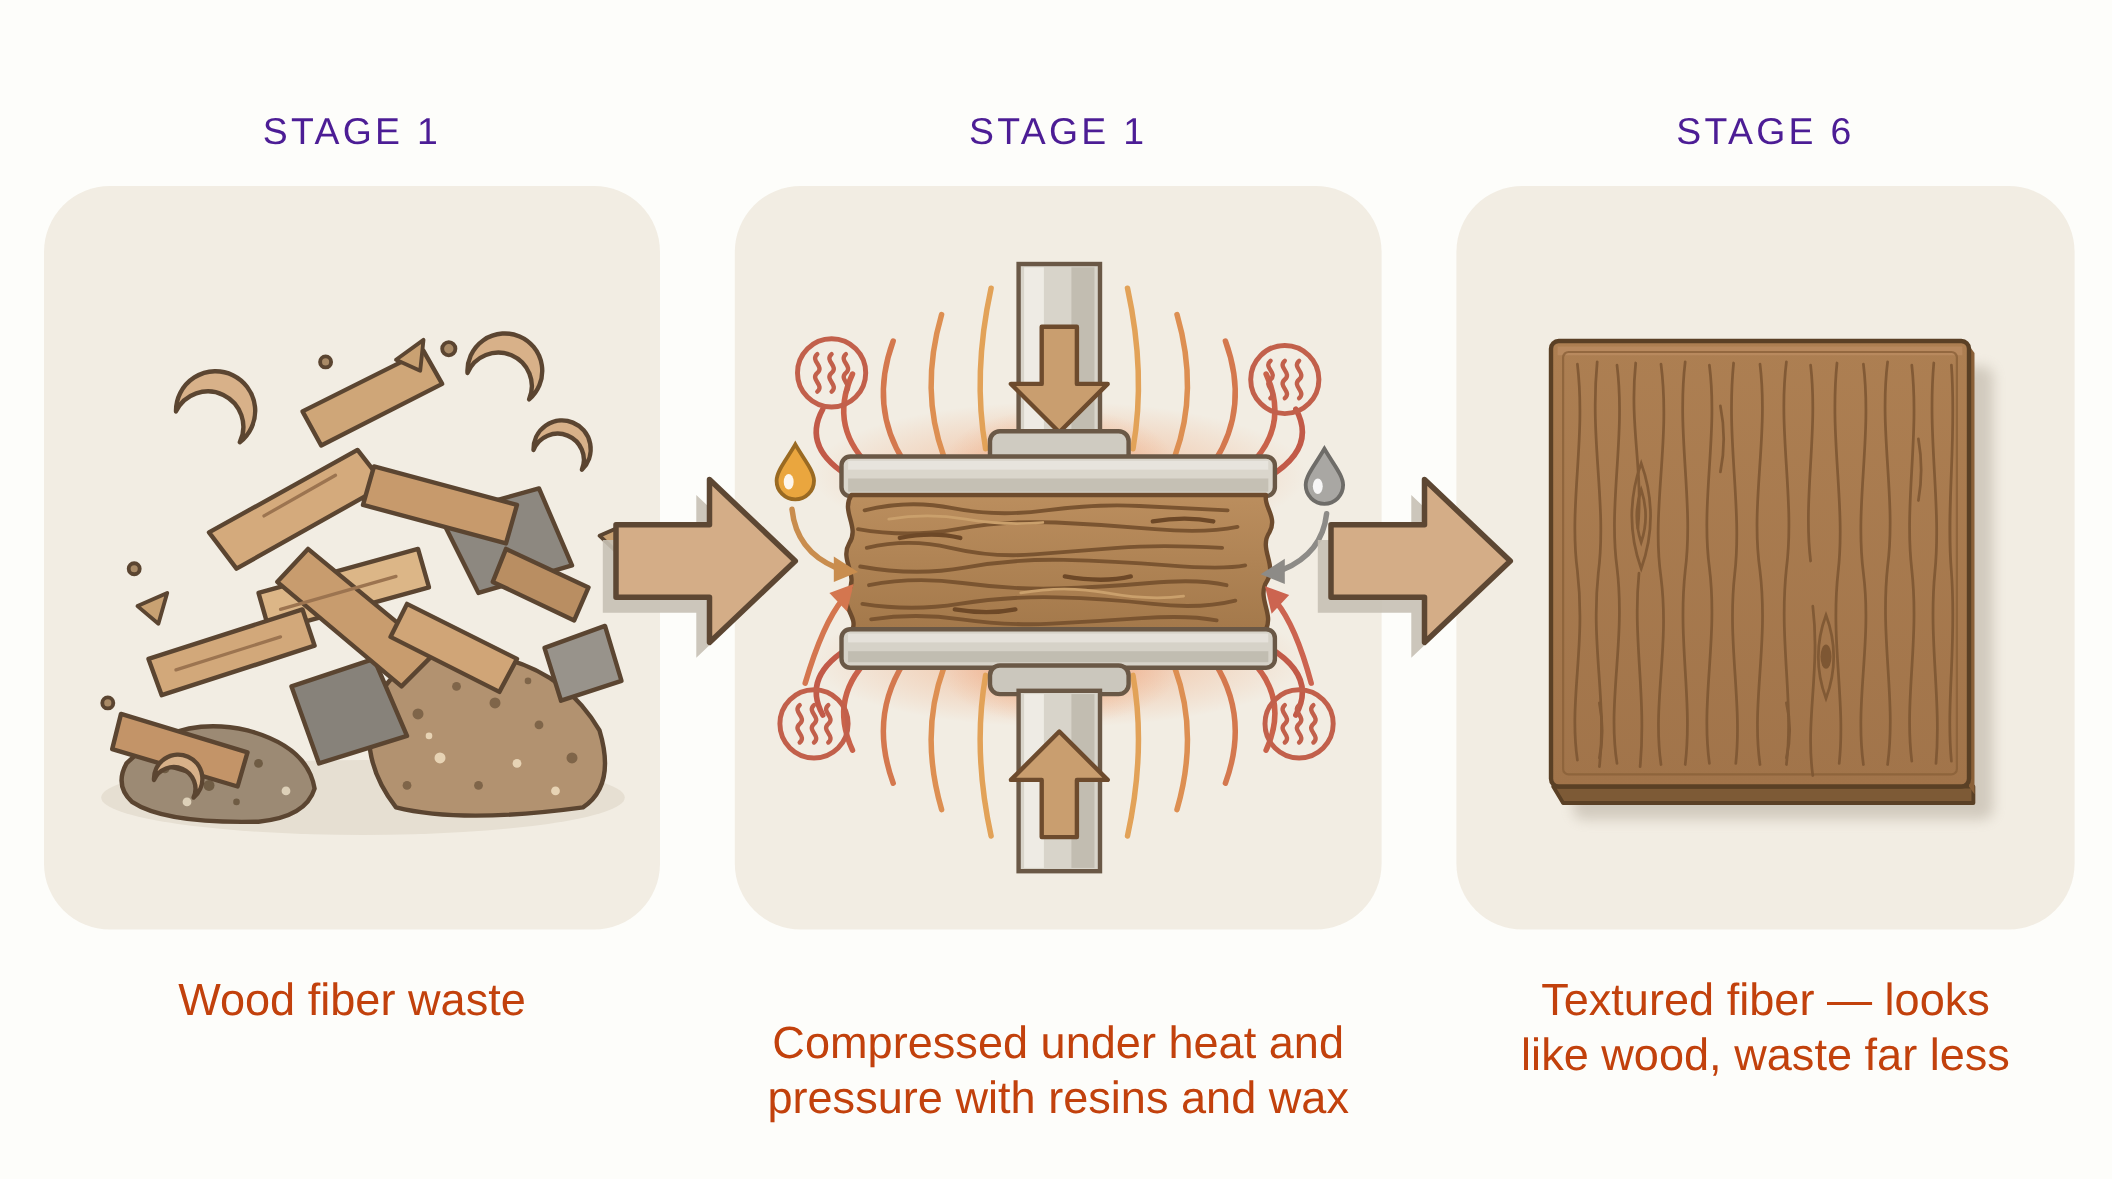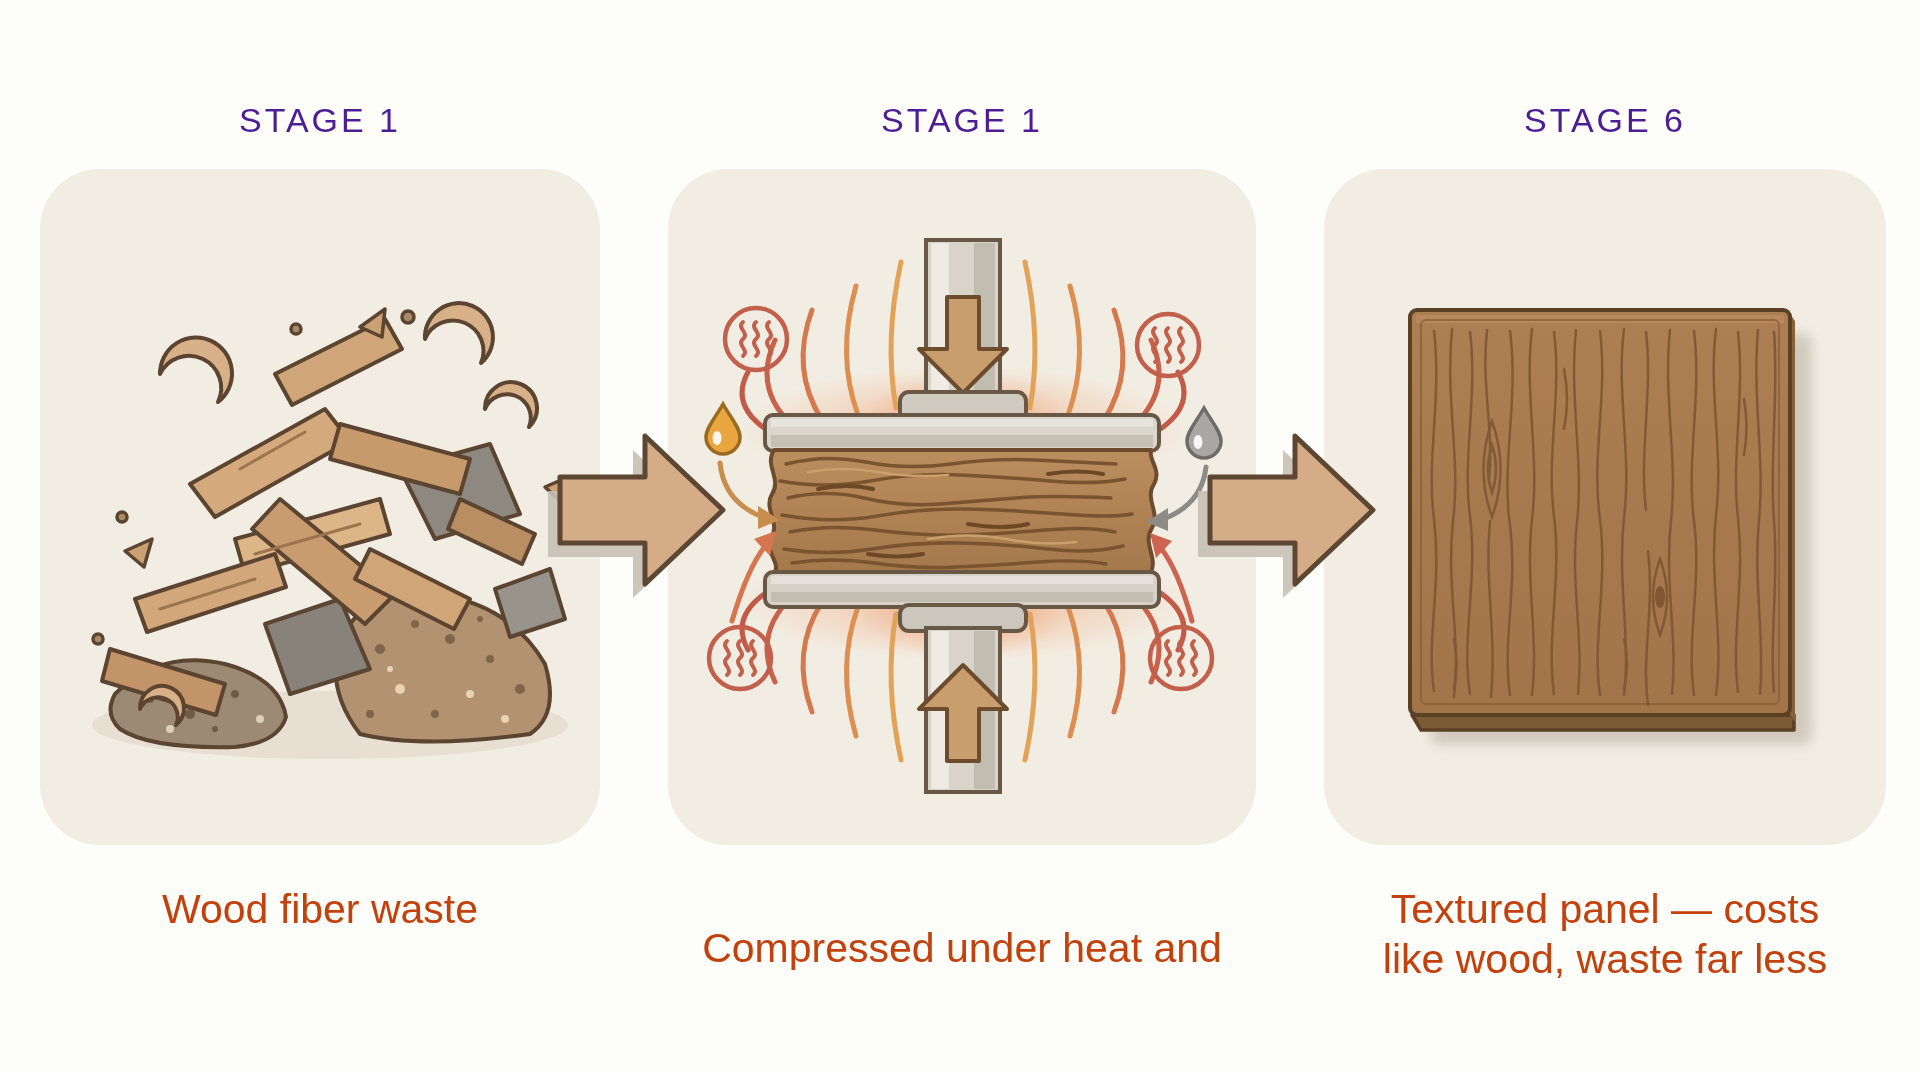--- a/index.html
+++ b/index.html
@@ -320,19 +320,20 @@
       <path d="M-163,-33 H-78 V-74 L0,0 L-78,74 V33 H-163 Z" transform="translate(1361,524)" fill="#c6c0b4" opacity="0.9"></path>
       <path d="M-163,-33 H-78 V-74 L0,0 L-78,74 V33 H-163 Z" transform="translate(1373,510)" fill="#d4ad87" stroke="#5d4733" stroke-width="5" stroke-linejoin="round"></path>
     </g>
   </svg>
 
   <div class="caption" style="left:40px;width:560px;">
     <div>Wood fiber waste</div>
   </div>
   <div class="caption" style="left:668px;width:588px;margin-top:39px;">
     <div>Compressed under heat and</div>
+    <div>pressure with resins and wax</div>
   </div>
   <div class="caption" style="left:1324px;width:562px;">
-    <div>Textured panel — costs</div>
+    <div>Textured fiber — looks</div>
     <div>like wood, waste far less</div>
   </div>
 
 </div>
 
 </body></html>

